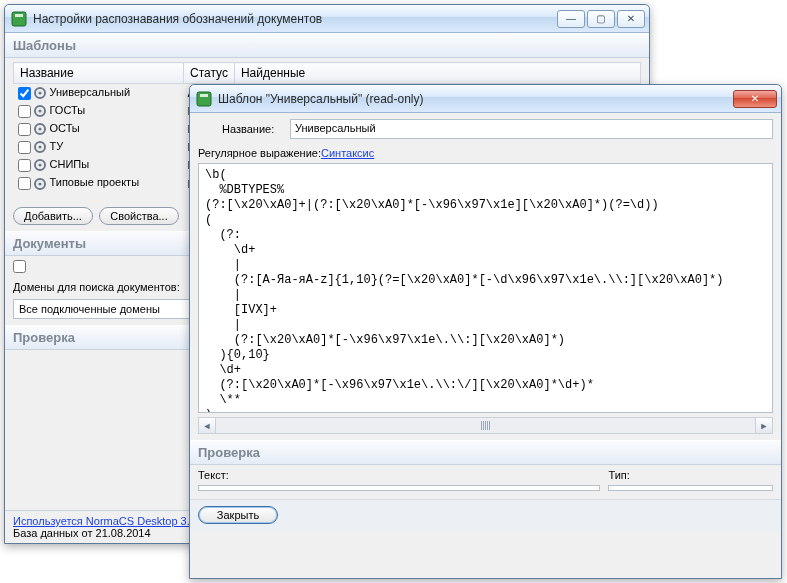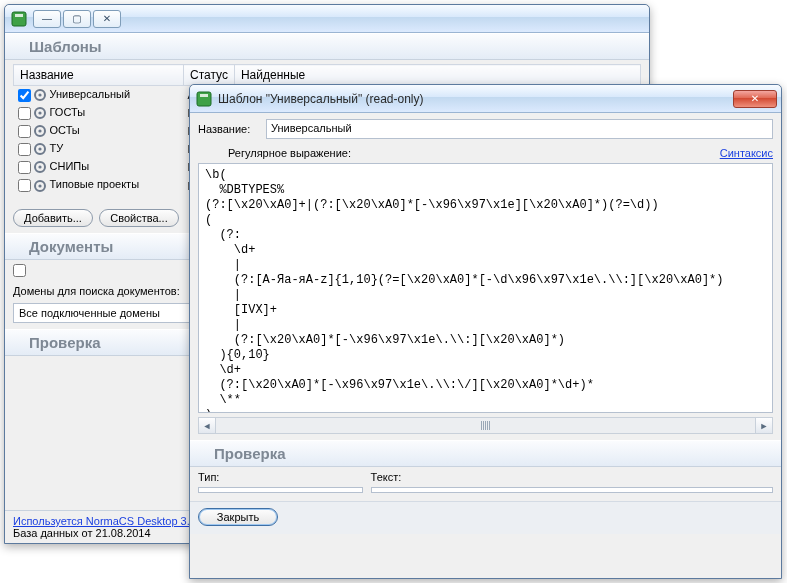--- a/index.html
+++ b/index.html
@@ -52,22 +52,22 @@
   .winbtn.close {
     background: linear-gradient(#f3a6a0,#e06853 45%,#d24a33 46%,#ef8f7c);
     border-color: #9e3d2f;
     color: #fff;
     width: 44px;
   }
   .section-header {
     background: linear-gradient(#fbfcfe,#e4ecf6);
     border-top: 1px solid #fff;
     border-bottom: 1px solid #c8d2de;
-    padding: 4px 24px;
-    font-size: 15px;
+    padding: 4px 8px;
+    font-size: 13px;
     font-weight: bold;
     color: #7e8894;
   }
   .panel-body { padding: 4px 8px 8px; }
   table.templates { width: 100%; border-collapse: collapse; }
   table.templates th {
     text-align: left;
     font-weight: normal;
     padding: 3px 6px;
     background: linear-gradient(#fdfdfe,#ebeff5);
@@ -106,30 +106,30 @@
   .link { color: #1a3fe0; text-decoration: underline; cursor: default; }
   .footer {
     position: absolute;
     bottom: 0; left: 0; right: 0;
     border-top: 1px solid #c8d2de;
     background: #f0f0f0;
     padding: 4px 8px;
     font-size: 11px;
   }
   
-  .props-row { display: flex; align-items: center; gap: 8px; padding: 6px 8px; }
+  .props-row { display: flex; align-items: center; gap: 8px; padding: 6px 8px; margin-left: 24px; }
   .props-row label { min-width: 60px; }
   .textfield {
     flex: 1;
     background: #fff;
     border: 1px solid #b5c0cf;
     padding: 2px 4px;
     height: 20px;
   }
-  .regex-row { display: flex; justify-content: space-between; align-items: center; padding: 2px 8px 4px; margin-left: 30px; }
+  .regex-row { display: flex; align-items: center; padding: 2px 8px 4px; }
   .regex-box {
     margin: 0 8px 4px;
     background: #fff;
     border: 1px solid #b5c0cf;
     font-family: "Courier New", monospace;
     font-size: 12px;
     padding: 4px 6px 0;
     height: 250px;
     overflow: hidden;
     position: relative;
@@ -181,20 +181,21 @@
 <body>
 
 <div class="window" style="left:4px; top:4px; width:646px; height:540px;">
   <div class="titlebar">
     <span class="icon">
       <svg width="16" height="16">
           <rect x="1" y="1" width="14" height="14" rx="2" fill="#3fa147" stroke="#1d6d28"></rect>
           <rect x="4" y="3" width="8" height="3" fill="#fff" opacity="0.8"></rect>
         </svg>
     </span>
+    <span class="title">Настройки распознавания обозначений документов</span>
     <div class="winbtns">
       <span class="winbtn">―</span>
       <span class="winbtn">▢</span>
       <span class="winbtn">✕</span>
     </div>
   </div>
 
   <div class="section-header">Шаблоны</div>
   <div class="panel-body">
     <table class="templates">
@@ -320,26 +321,26 @@
   <div class="h-scroll">
     <span class="arrow">◄</span>
     <span class="thumb">
         <span class="grip"></span>
       </span>
     <span class="arrow right">►</span>
   </div>
 
   <div class="section-header">Проверка</div>
   <div class="check-grid">
+    <div class="col wide">
+      <span>Текст:</span>
+      <div class="textfield"></div>
+    </div>
     <div class="col narrow">
       <span>Тип:</span>
       <div class="textfield"></div>
     </div>
-    <div class="col wide">
-      <span>Текст:</span>
-      <div class="textfield"></div>
-    </div>
   </div>
 
   <div class="dialog-footer">
     <span class="btn default">Закрыть</span>
   </div>
 </div>
 
 </body></html>

